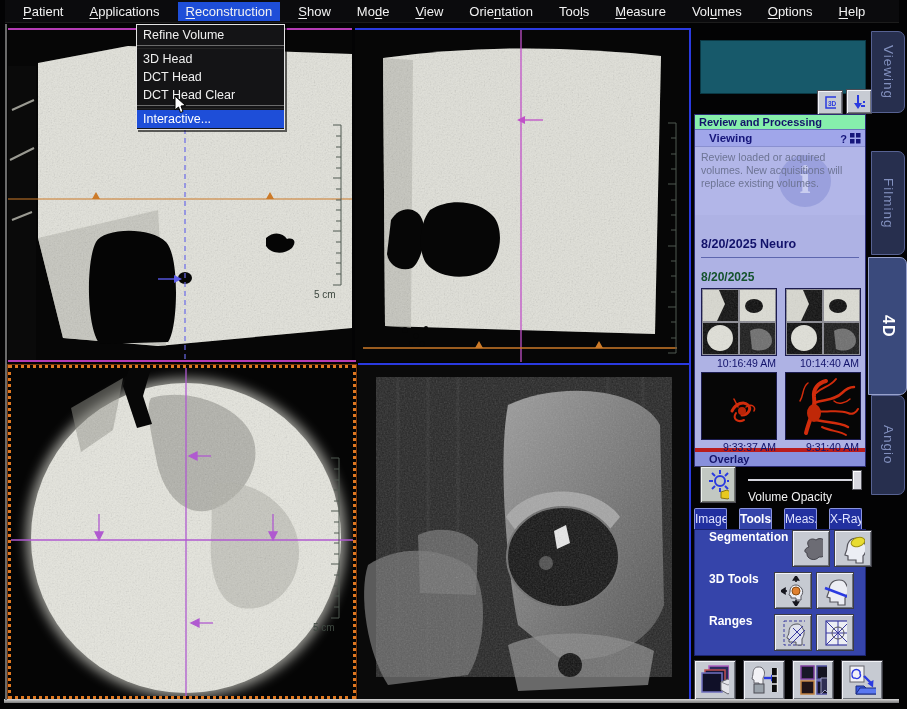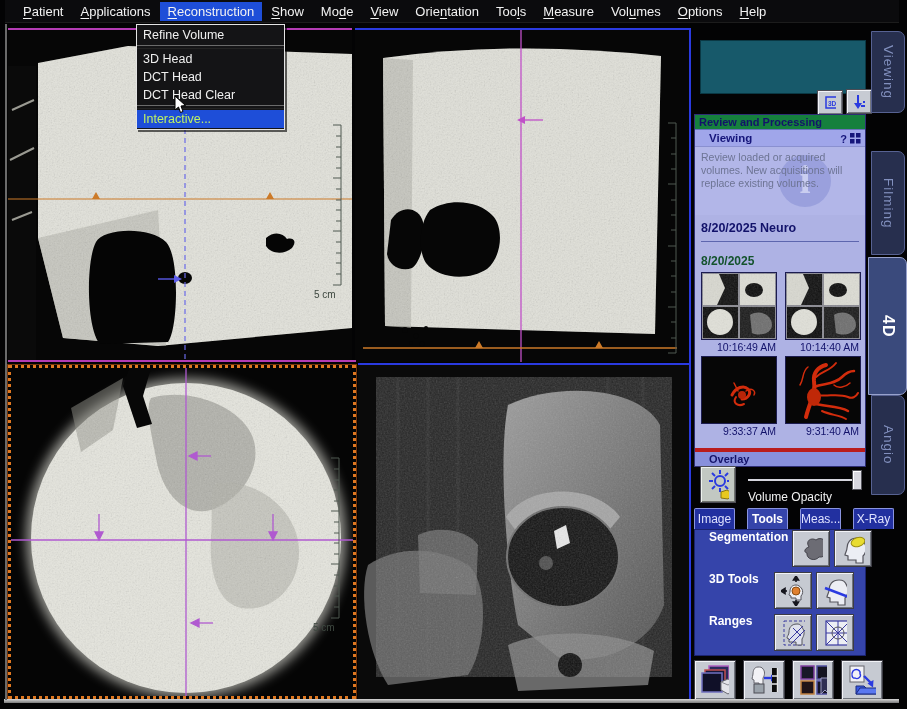--- a/index.html
+++ b/index.html
@@ -5,32 +5,32 @@
   html,body{margin:0;padding:0;background:#000;}
   #stage{position:relative;width:907px;height:709px;background:#030304;overflow:hidden;
          font-family:"Liberation Sans",sans-serif;-webkit-font-smoothing:antialiased;}
   
   #bezel-bottom{position:absolute;left:4px;top:699px;width:895px;height:4px;
     background:linear-gradient(#d8d8d8,#7a7a7a);}
   #bezel-left{position:absolute;left:5px;top:24px;width:2px;height:676px;background:#6a6a6a;}
 
   
   #menubar{position:absolute;left:5px;top:0;width:894px;height:23px;background:#0b0b0d;
-    display:flex;align-items:center;padding-left:10px;box-sizing:border-box;gap:1px;
+    display:flex;align-items:center;padding-left:10px;box-sizing:border-box;gap:10px;
     border-bottom:1px solid #1c1c1c;}
   .mi{color:#f2f2f2;font-size:13px;padding:2px 8px;white-space:nowrap;cursor:default;}
   .mi u{text-underline-offset:2px;}
   .mi.hl{background:#1e4ed8;}
 
   
   #dropdown{position:absolute;left:136px;top:24px;width:147px;background:#141416;
     border:1px solid #e4e4e4;box-shadow:2px 2px 0 rgba(0,0,0,.6);z-index:30;padding:1px 0;}
   .dd-item{color:#f0f0f0;font-size:12.5px;line-height:18px;height:18px;padding-left:6px;
     white-space:nowrap;cursor:default;}
-  .dd-item.hl{background:#1e4ed8;color:#bef264;}
+  .dd-item.hl{background:#1e4ed8;color:#ffffff;}
   .dd-sep{height:2px;margin:1px 0;border-top:1px solid #6a6a6a;border-bottom:1px solid #222;}
   #cursor{position:absolute;left:174px;top:96px;z-index:40;pointer-events:none;}
 
   
   .vp{position:absolute;background:#050505;overflow:hidden;}
   #vp-tl{left:8px;top:28px;width:344px;height:332px;border-top:2px solid #b43cb4;}
   #vp-tr{left:355px;top:28px;width:334px;height:332px;border-top:2px solid #2a3ae0;}
   #vp-bl{left:8px;top:365px;width:342px;height:328px;border:3px dotted #e07820;outline:1px solid #73350c;}
   #vp-br{left:358px;top:363px;width:331px;height:334px;border-top:2px solid #2a3ae0;border-bottom:2px solid #2a3ae0;}
   #div-magenta{position:absolute;left:8px;top:360px;width:348px;height:2px;background:#b43cb4;}
@@ -40,54 +40,54 @@
   #teal-box{position:absolute;left:700px;top:40px;width:164px;height:52px;background:#17596a;
     border:1px solid #0a3844;}
   .tinybtn{position:absolute;width:26px;height:25px;background:#c7cbd3;border:1px solid #4c4c54;
     box-shadow:inset 1px 1px 0 #f2f3f7,inset -1px -1px 0 #74777f;display:flex;align-items:center;
     justify-content:center;cursor:pointer;}
   #btn-snap3d{left:817px;top:90px;}
   #btn-imglist{left:846px;top:89px;}
 
   #card{position:absolute;left:694px;top:114px;width:172px;background:#aeb2e4;
     border:1px solid #2e2e74;box-sizing:border-box;}
-  #card-review{height:14px;background:#15803d;color:#13136a;font-weight:bold;font-size:11px;
+  #card-review{height:14px;background:#86efac;color:#13136a;font-weight:bold;font-size:11px;
     line-height:14px;padding-left:4px;border-bottom:1px solid #6a72bc;}
   #card-viewing{height:16px;background:#a0a6ea;color:#15157a;font-weight:bold;font-size:11.5px;
     line-height:16px;padding-left:14px;position:relative;border-bottom:1px solid #8a90d0;}
   #viewing-help{position:absolute;right:18px;top:1px;font-size:11px;color:#15157a;font-weight:bold;cursor:pointer;}
   #viewing-grid{position:absolute;right:4px;top:3px;cursor:pointer;}
   #card-desc{height:60px;background:#b2b6e8;color:#6d7494;font-size:10.5px;line-height:13px;
     padding:4px 6px;position:relative;overflow:hidden;}
   #desc-watermark{position:absolute;right:34px;top:8px;width:52px;height:52px;border-radius:50%;
     background:rgba(110,120,200,.35);color:rgba(240,242,255,.55);font-family:"Liberation Serif",serif;
     font-size:40px;font-weight:bold;text-align:center;line-height:50px;}
   #desc-text{position:relative;z-index:2;}
   #card-list{background:#aeb2e4;padding:6px 6px 2px 6px;height:233px;box-sizing:border-box;}
-  #study-title{color:#12126a;font-weight:bold;font-size:12.5px;margin:0 0 6px 0;}
+  #study-title{color:#12126a;font-weight:bold;font-size:12.5px;margin:16px 0 6px 0;}
   #study-sep{height:1px;background:#5d66ae;margin-bottom:12px;}
   #series-date{color:#14532d;font-weight:bold;font-size:12px;margin-bottom:4px;}
   .thumb-row{display:flex;gap:8px;}
   .thumb{width:74px;height:66px;border:1px solid #1c1c50;background:#000;cursor:pointer;}
   .thumb-time{width:76px;text-align:right;color:#12126a;font-size:10.5px;margin:1px 0 3px 0;}
   #card-overlay{height:14px;background:#8890dc;color:#13136a;font-weight:bold;font-size:11px;
     line-height:14px;padding-left:14px;border-top:4px solid #b91c1c;}
 
   
   #opacity-row{position:absolute;left:694px;top:464px;width:172px;height:42px;}
   #btn-sun{position:absolute;left:6px;top:2px;width:36px;height:37px;background:#c2c8c2;
     border:1px solid #4c4c54;box-shadow:inset 1px 1px 0 #eef2ee,inset -1px -1px 0 #70746f;
     display:flex;align-items:center;justify-content:center;cursor:pointer;}
   #slider-track{position:absolute;left:54px;top:15px;width:112px;height:2px;background:#d6d6de;cursor:pointer;}
   #slider-handle{position:absolute;left:158px;top:6px;width:8px;height:18px;background:#d8d8e0;
     border:1px solid #55555d;box-shadow:inset 1px 1px 0 #fff;cursor:pointer;}
   #opacity-label{position:absolute;left:54px;top:26px;color:#f2f2f2;font-size:12px;}
 
   
-  #tooltabs{position:absolute;left:694px;top:508px;width:200px;height:21px;display:flex;gap:12px;}
+  #tooltabs{position:absolute;left:694px;top:508px;width:168px;height:21px;display:flex;gap:12px;}
   .ttab{flex:1;background:#2230a0;color:#dfe2ff;font-size:12px;text-align:center;line-height:20px;
     border:1px solid #8a94e0;border-bottom:none;border-radius:2px 2px 0 0;cursor:pointer;white-space:nowrap;overflow:hidden;}
   .ttab.active{background:#3544aa;color:#fff;font-weight:bold;}
   #toolpanel{position:absolute;left:694px;top:529px;width:172px;height:127px;background:#3544aa;
     border:1px solid #1c2470;box-sizing:border-box;}
   .tool-row{display:flex;align-items:flex-start;height:42px;padding:0 11px;}
   .tool-label{flex:1;color:#fff;font-size:12px;font-weight:600;padding-left:3px;}
   .toolbtn{width:38px;height:37px;background:#c6cad2;border:1px solid #3c3c44;margin-left:4px;
     box-shadow:inset 1px 1px 0 #f2f3f7,inset -1px -1px 0 #70747c;display:flex;align-items:center;
     justify-content:center;cursor:pointer;}

